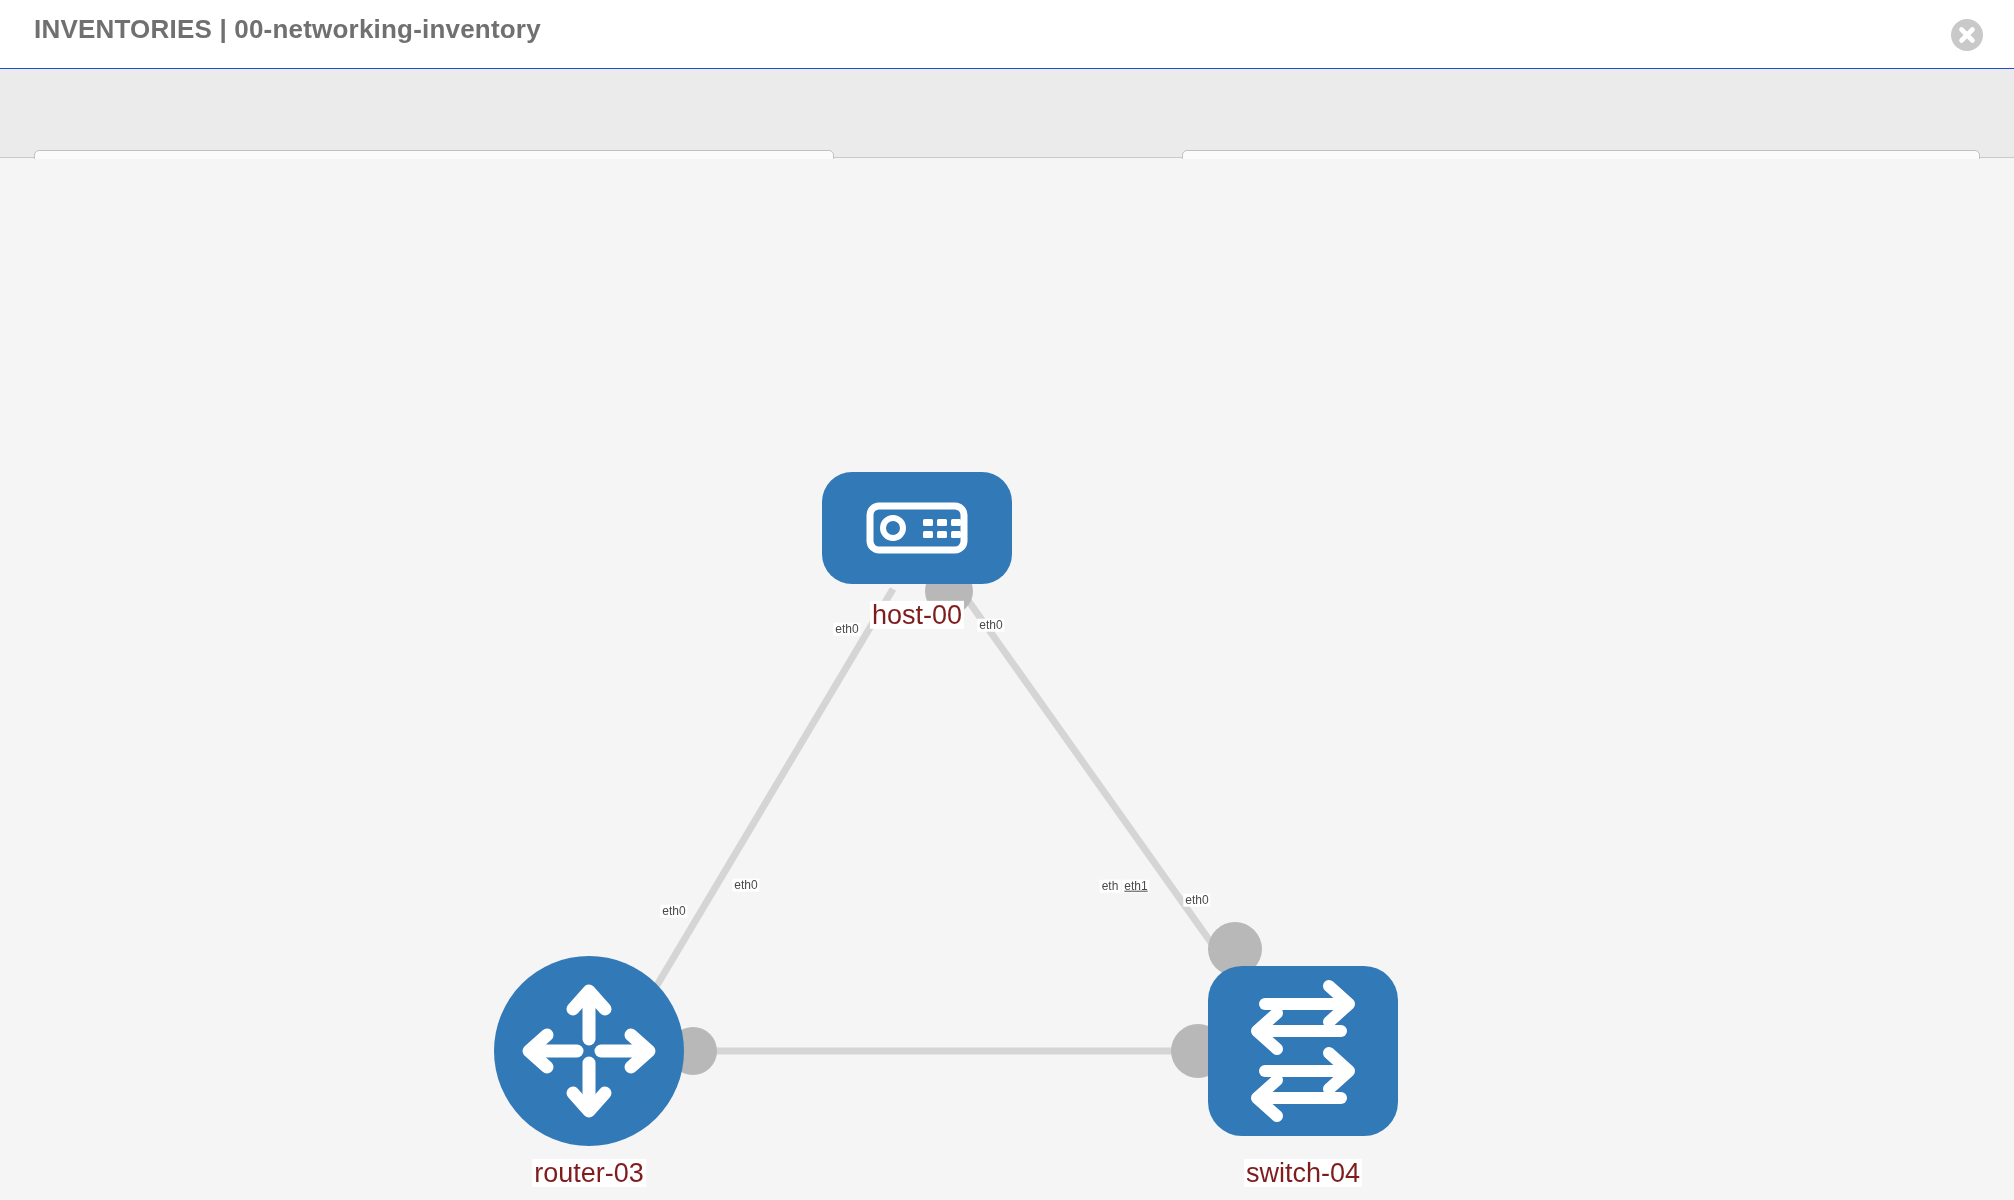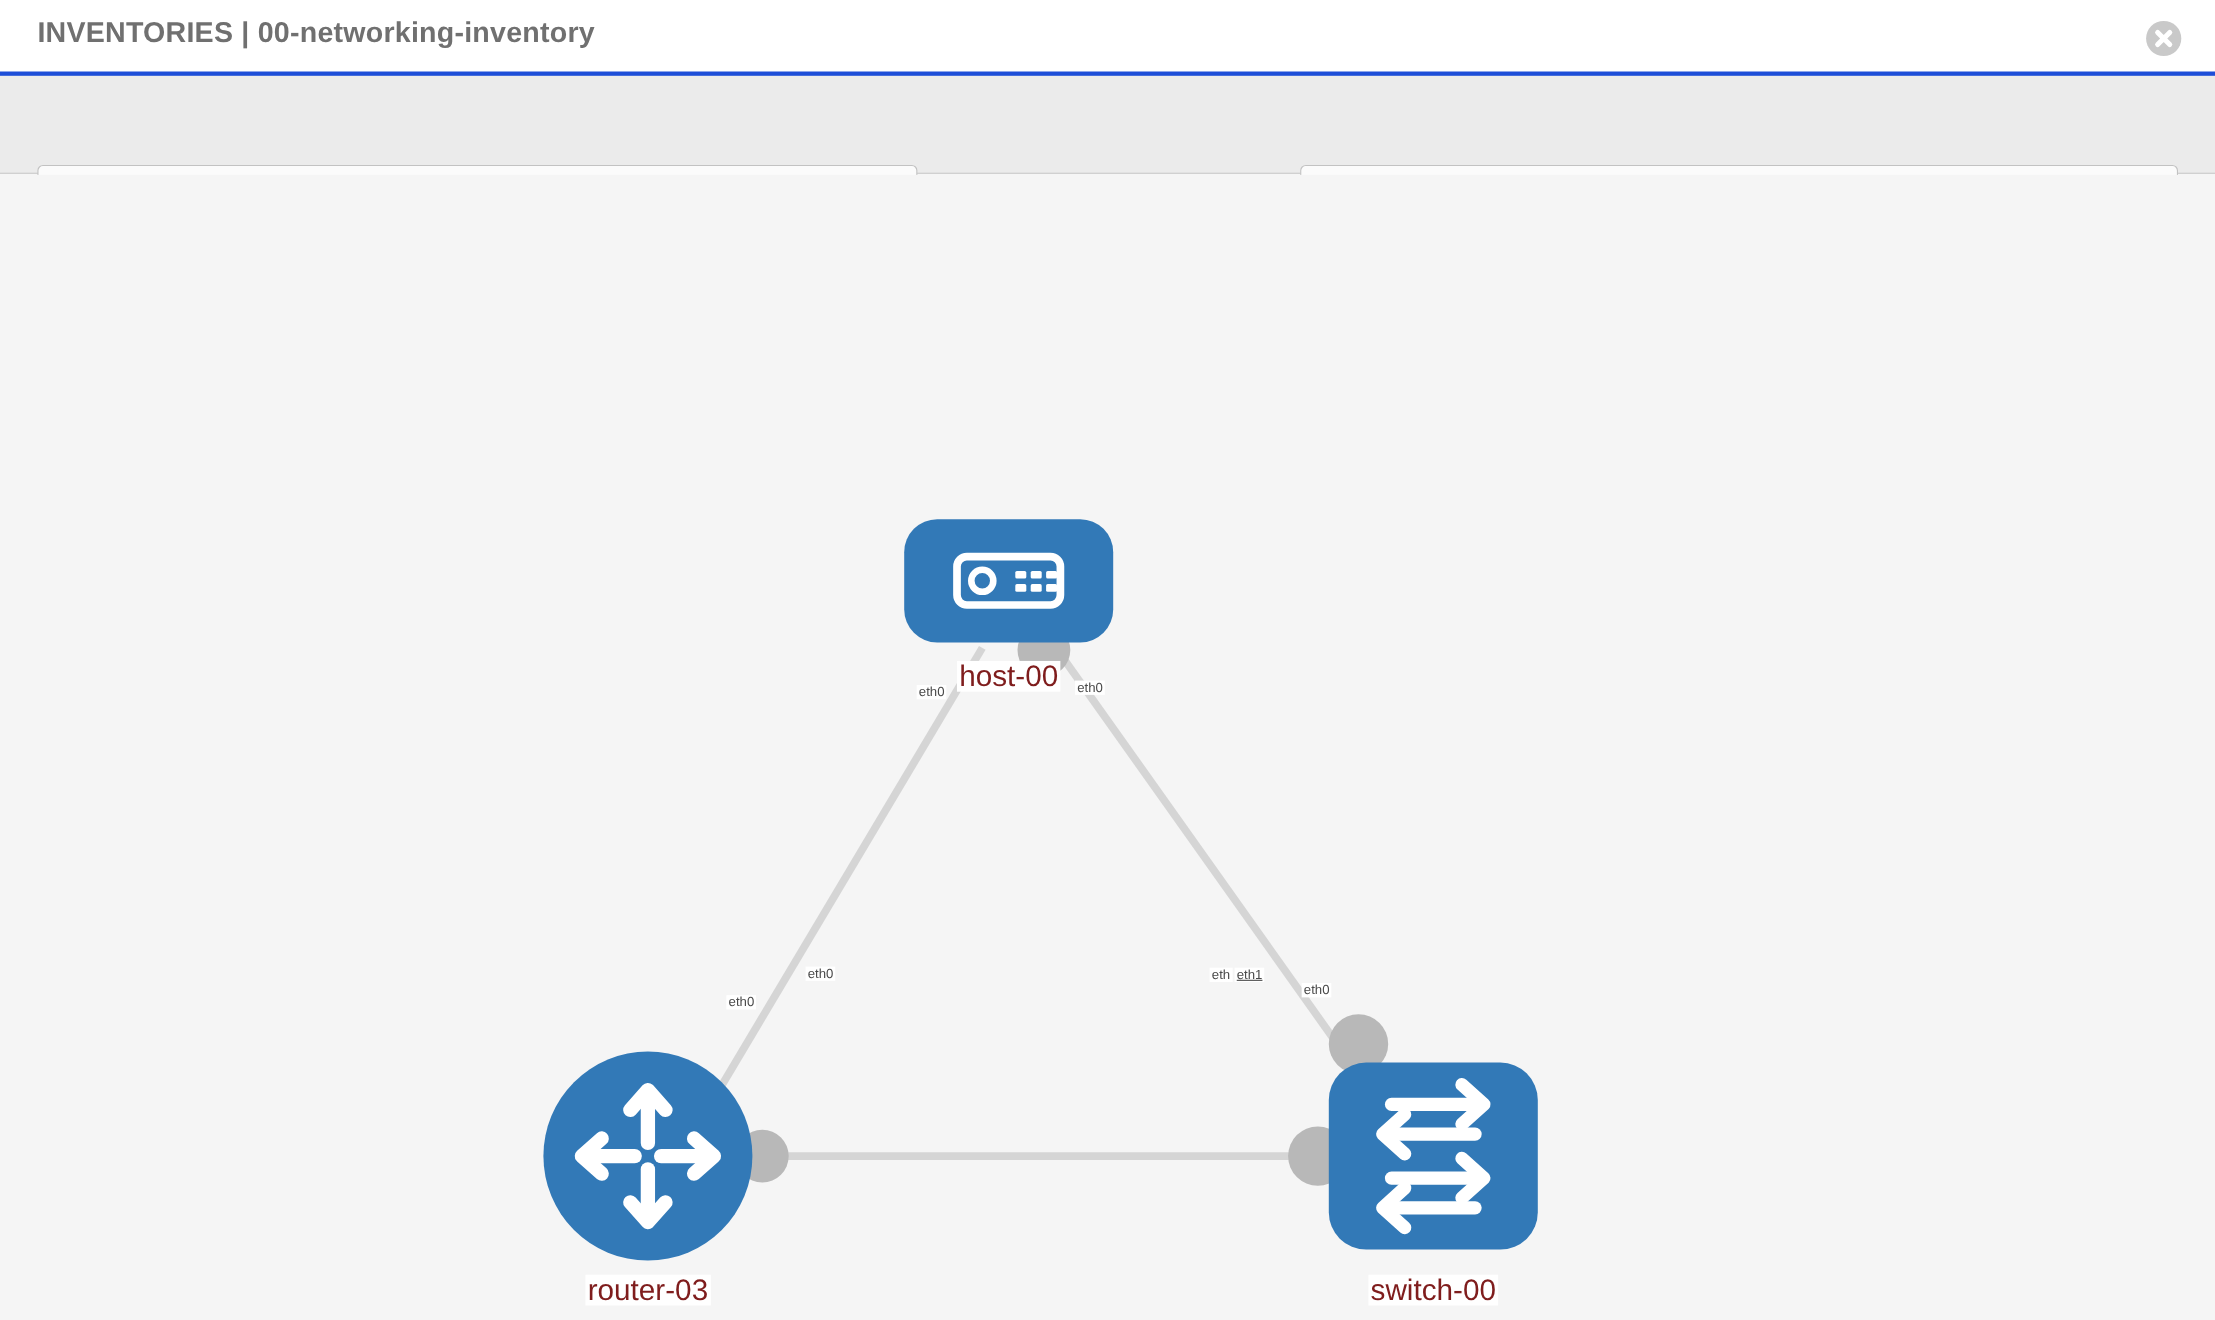--- a/index.html
+++ b/index.html
@@ -17,21 +17,21 @@
     height: 1200px;
     background: #f5f5f5;
   }
 
   
   .header {
     position: absolute;
     left: 0; top: 0;
     width: 2014px; height: 69px;
     background: #ffffff;
-    border-bottom: 4px solid #1d4ed8;
+    border-bottom: 1px solid #1d4ed8;
   }
   .header-title {
     position: absolute;
     left: 34px; top: 14px;
     font-size: 26px;
     font-weight: bold;
     color: #707070;
     letter-spacing: 0.2px;
     white-space: nowrap;
   }
@@ -231,16 +231,16 @@
     <div class="node-label iface-label" style="left:746px; top:726px;">eth0</div>
 
     <div class="node-label iface-label" style="left:1110px; top:727px;">eth</div>
 
     <div class="node-label iface-label" style="left:1136px; top:727px;text-decoration:underline;">eth1</div>
 
     <div class="node-label node-name" style="left:917px; top:456px;">host-00</div>
 
     <div class="node-label node-name" style="left:589px; top:1014px;">router-03</div>
 
-    <div class="node-label node-name" style="left:1303px; top:1014px;">switch-00</div>
+    <div class="node-label node-name" style="left:1303px; top:1014px;">switch-04</div>
 
   </div>
 </div>
 
 </body></html>

